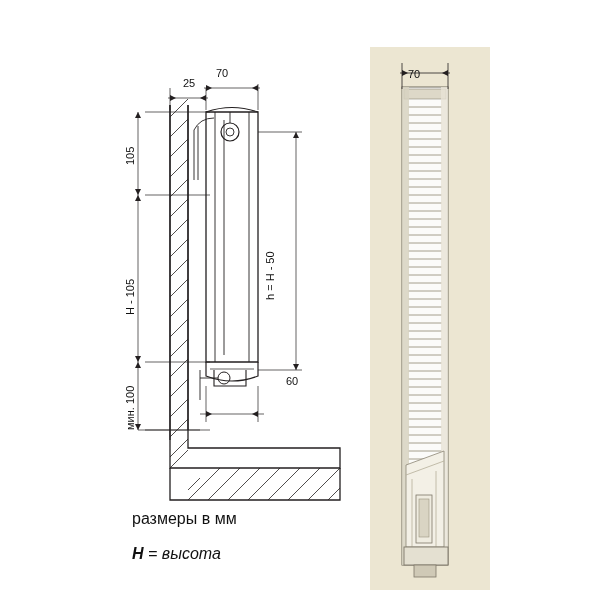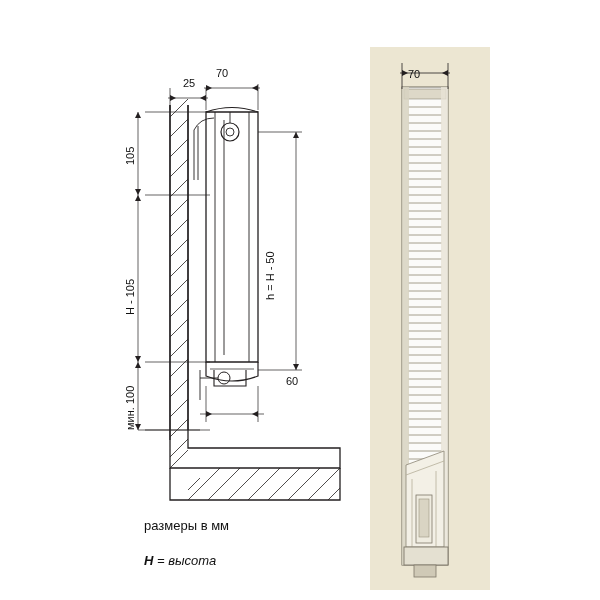--- a/index.html
+++ b/index.html
@@ -38,25 +38,24 @@
     font-size:11px;
     color:#111;
     white-space:nowrap;
   }
   .lbl.vert{
     transform-origin:0 0;
     transform:rotate(-90deg);
   }
   .legend{
     position:absolute;
-    left:144px;
-    font-size:13px;
+    left:132px;
+    font-size:16px;
     color:#111;
     white-space:nowrap;
-    margin-top:8px;
   }
   .legend b{font-weight:bold;}
   .legend .it{font-style:italic;}
   .legend-1{top:510px;}
   .legend-2{top:545px;}
   .legend-3{top:578px;}
 </style>
 </head>
 <body>
 

